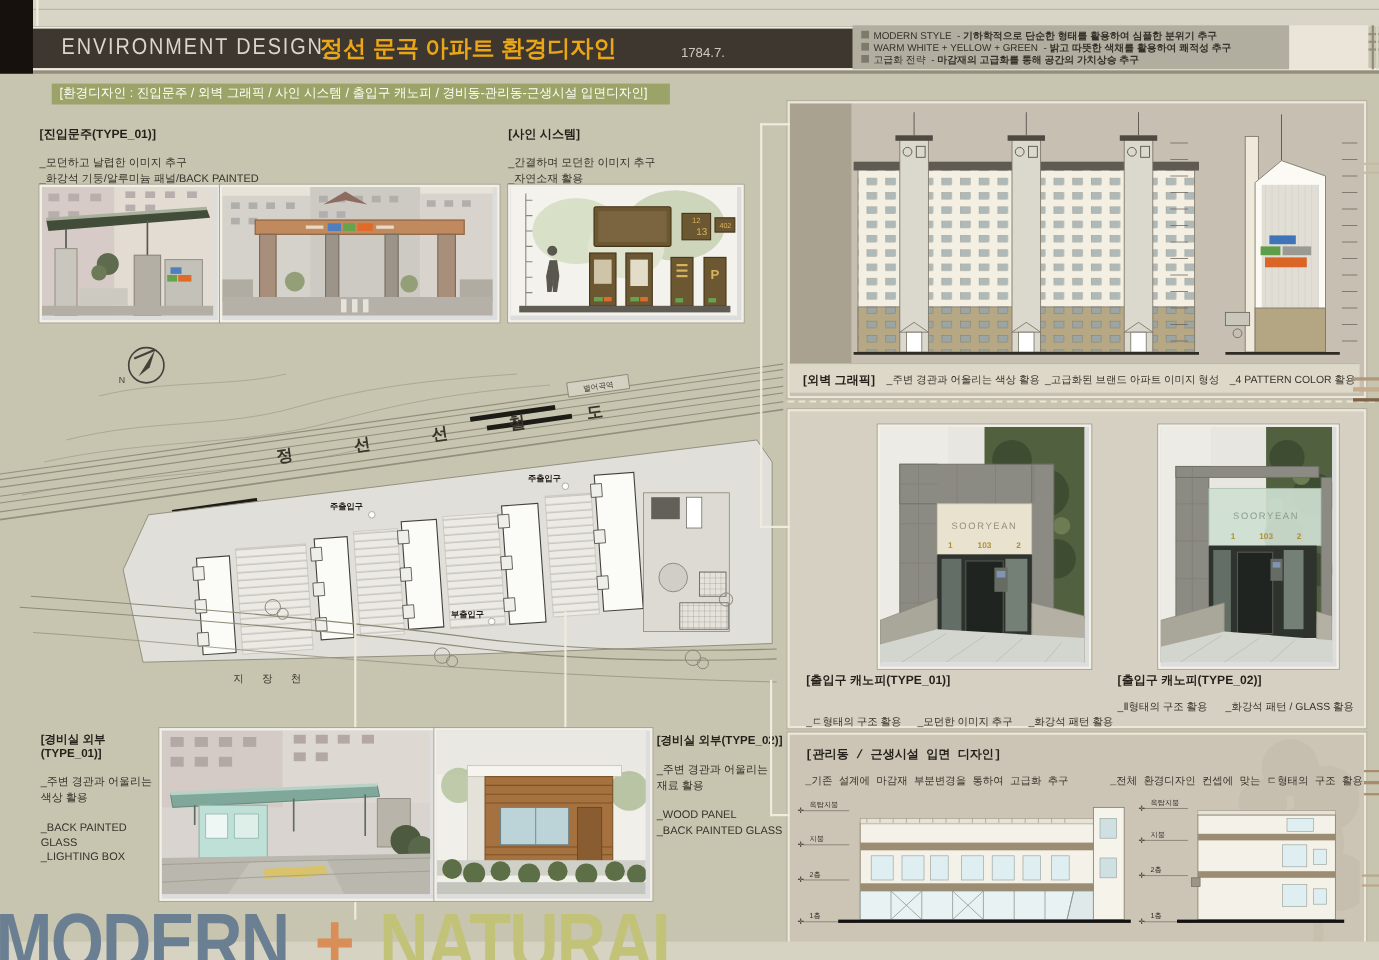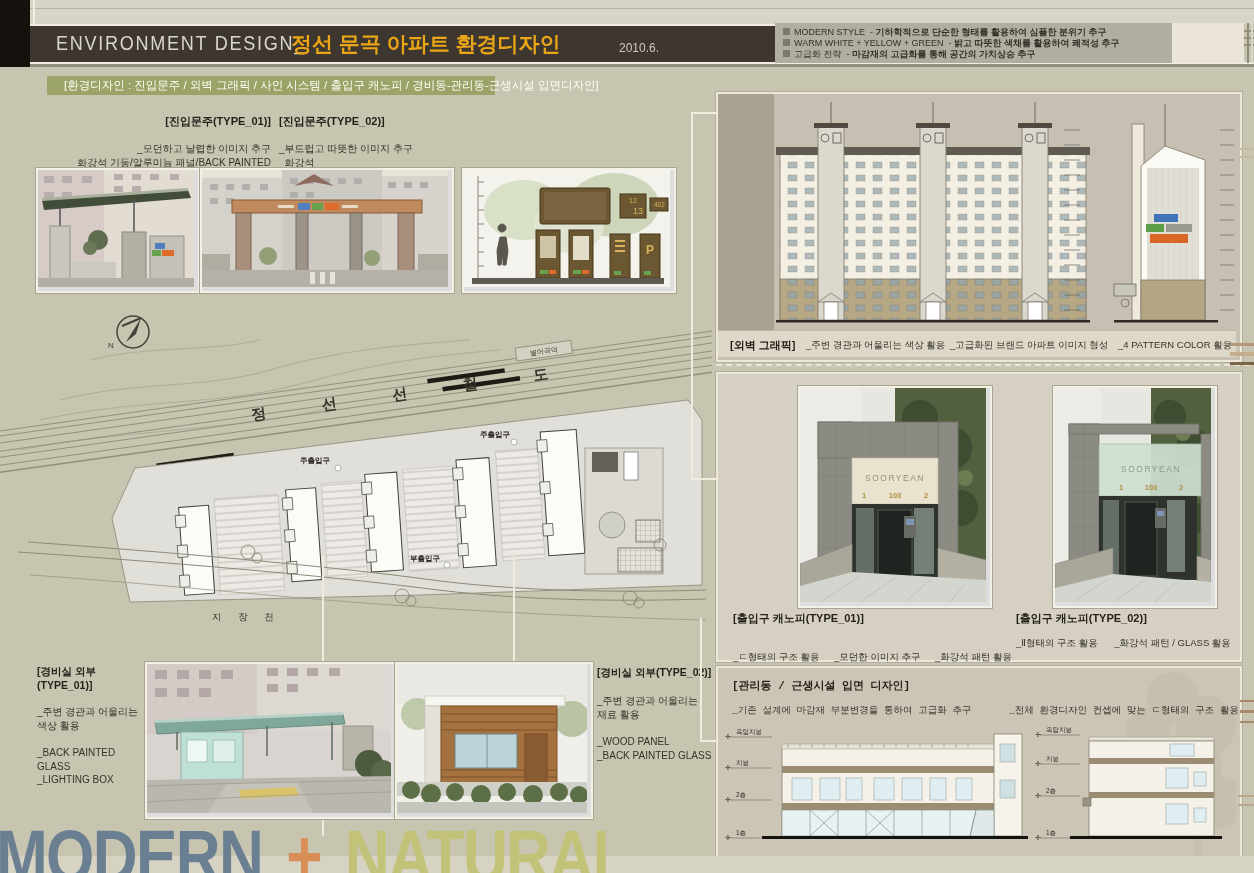--- a/index.html
+++ b/index.html
@@ -24,50 +24,50 @@
   <div class="abs" style="left:0;top:8px;width:1254px;height:1px;background:#b8b4a5;"></div>
   <div class="abs" style="left:33px;top:0;width:2px;height:24px;background:#efece0;"></div>
 
   <div class="abs" style="left:0;top:24px;width:778px;height:38px;background:#3e372f;border-top:2px solid #f1ede1;box-sizing:border-box;"></div>
   <div class="abs" style="left:0;top:62px;width:1254px;height:2px;background:#f1ede1;"></div>
   <div class="abs" style="left:0;top:64px;width:1254px;height:3px;background:#938e7d;"></div>
   <div class="abs" style="left:0;top:0;width:30px;height:67px;background:#16110d;z-index:2;"></div>
 
   <span class="abs" style="left:56px;top:31px;z-index:3;font-size:21px;color:#d9d6cb;letter-spacing:2px;display:inline-block;transform:scaleX(0.86);transform-origin:left top;white-space:nowrap;">ENVIRONMENT DESIGN_</span>
   <span class="abs" style="left:291px;top:30px;z-index:3;font-size:21px;font-weight:bold;color:#eaa616;white-space:nowrap;">정선 문곡 아파트 환경디자인</span>
-  <span class="abs" style="left:619px;top:41px;z-index:3;font-size:12px;color:#cdc9bf;">2010.6.</span>
+  <span class="abs" style="left:619px;top:41px;z-index:3;font-size:12px;color:#cdc9bf;">1784.7.</span>
 
   <div class="abs" style="left:775px;top:23px;width:397px;height:40px;background:#b1ae9f;z-index:3;padding:4px 0 0 8px;box-sizing:border-box;">
     <div style="font-size:9px;line-height:11px;color:#35302a;white-space:nowrap;">
       <span style="display:inline-block;width:7px;height:7px;background:#7d7a6c;margin-right:4px;"></span><span>MODERN STYLE</span>&nbsp;&nbsp;<span>-</span>&nbsp;<b>기하학적으로 단순한 형태를 활용하여 심플한 분위기 추구</b>
     </div>
     <div style="font-size:9px;line-height:11px;color:#35302a;white-space:nowrap;">
       <span style="display:inline-block;width:7px;height:7px;background:#7d7a6c;margin-right:4px;"></span><span>WARM WHITE + YELLOW + GREEN</span>&nbsp;&nbsp;<span>-</span>&nbsp;<b>밝고 따뜻한 색채를 활용하여 쾌적성 추구</b>
     </div>
     <div style="font-size:9px;line-height:11px;color:#35302a;white-space:nowrap;">
       <span style="display:inline-block;width:7px;height:7px;background:#7d7a6c;margin-right:4px;"></span><span>고급화 전략</span>&nbsp;&nbsp;<span>-</span>&nbsp;<b>마감재의 고급화를 통해 공간의 가치상승 추구</b>
     </div>
   </div>
   <div class="abs" style="left:1172px;top:23px;width:72px;height:40px;background:#eae5d8;z-index:3;"></div>
   <div class="abs" style="left:1247px;top:23px;width:2px;height:40px;background:#8f8b7c;z-index:3;"></div>
   <div class="abs" style="left:1251px;top:23px;width:2px;height:40px;background:#d9d5c6;z-index:3;"></div>
 
-  <div class="abs" style="left:47px;top:76px;width:448px;height:19px;background:#9ca368;color:#fffef6;font-size:11.5px;line-height:19px;padding-left:17px;box-sizing:border-box;white-space:nowrap;">
+  <div class="abs" style="left:47px;top:76px;width:562px;height:19px;background:#9ca368;color:#fffef6;font-size:11.5px;line-height:19px;padding-left:7px;box-sizing:border-box;white-space:nowrap;">
     <span>[환경디자인 : 진입문주 / 외벽 그래픽 / 사인 시스템 / 출입구 캐노피 / 경비동-관리동-근생시설 입면디자인]</span>
   </div>
 
-  <div class="abs" style="left:36px;top:114px;width:235px;text-align:right;">
+  <div class="abs" style="left:36px;top:114px;width:235px;">
     <div class="sec-title">[진입문주(TYPE_01)]</div>
     <div class="sec-line" style="margin-top:13px;">_모던하고 날렵한 이미지 추구</div>
     <div class="sec-line">_화강석 기둥/알루미늄 패널/BACK PAINTED GLASS</div>
   </div>
-  <div class="abs" style="left:279px;top:114px;width:170px;">
-    <div class="sec-title">[진입문주(TYPE_02)]</div>
-    <div class="sec-line" style="margin-top:13px;">_부드럽고 따뜻한 이미지 추구</div>
-    <div class="sec-line">_화강석</div>
+  <div class="abs" style="left:462px;top:114px;width:200px;">
+    <div class="sec-title">[사인 시스템]</div>
+    <div class="sec-line" style="margin-top:13px;">_간결하며 모던한 이미지 추구</div>
+    <div class="sec-line">_자연소재 활용</div>
   </div>
 
   <div class="photo" style="left:36px;top:168px;width:160px;height:121px;">
     <svg width="156" height="117" viewBox="0 0 156 117">
       <rect width="156" height="117" fill="#ddd6cf"></rect>
       <rect x="0" y="0" width="66" height="117" fill="#d6cbc6"></rect>
       <rect x="66" y="0" width="90" height="117" fill="#e3dcd2"></rect>
       <g fill="#b9aeae">
           <rect x="6" y="6" width="10" height="7"></rect>
           <rect x="24" y="6" width="10" height="7"></rect>

